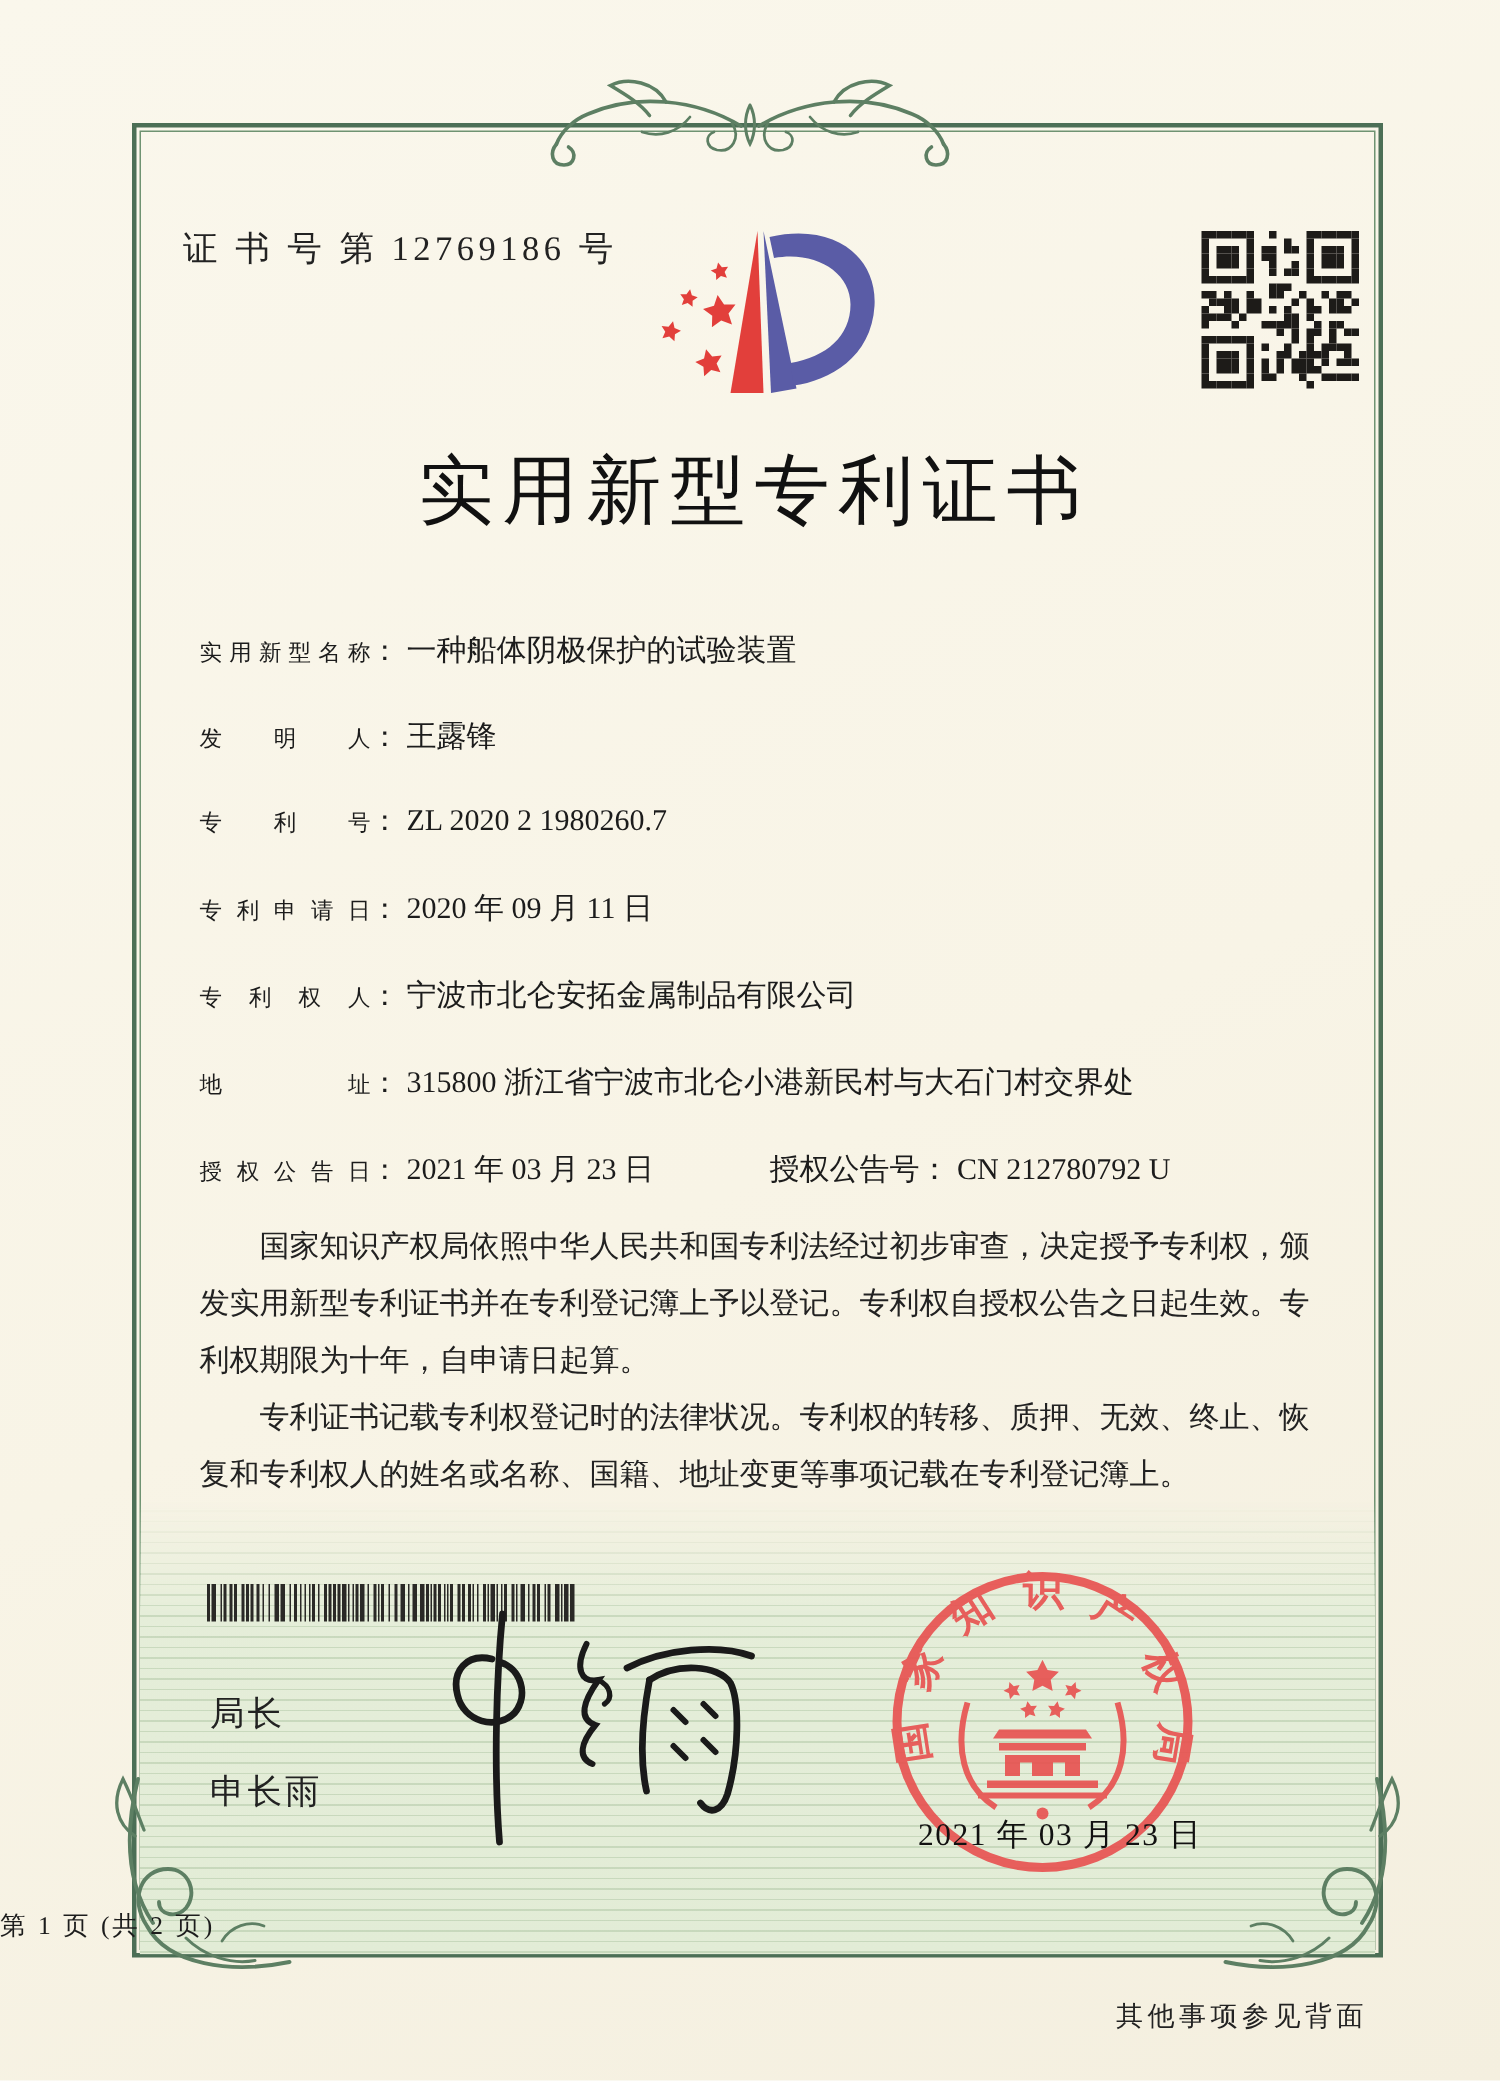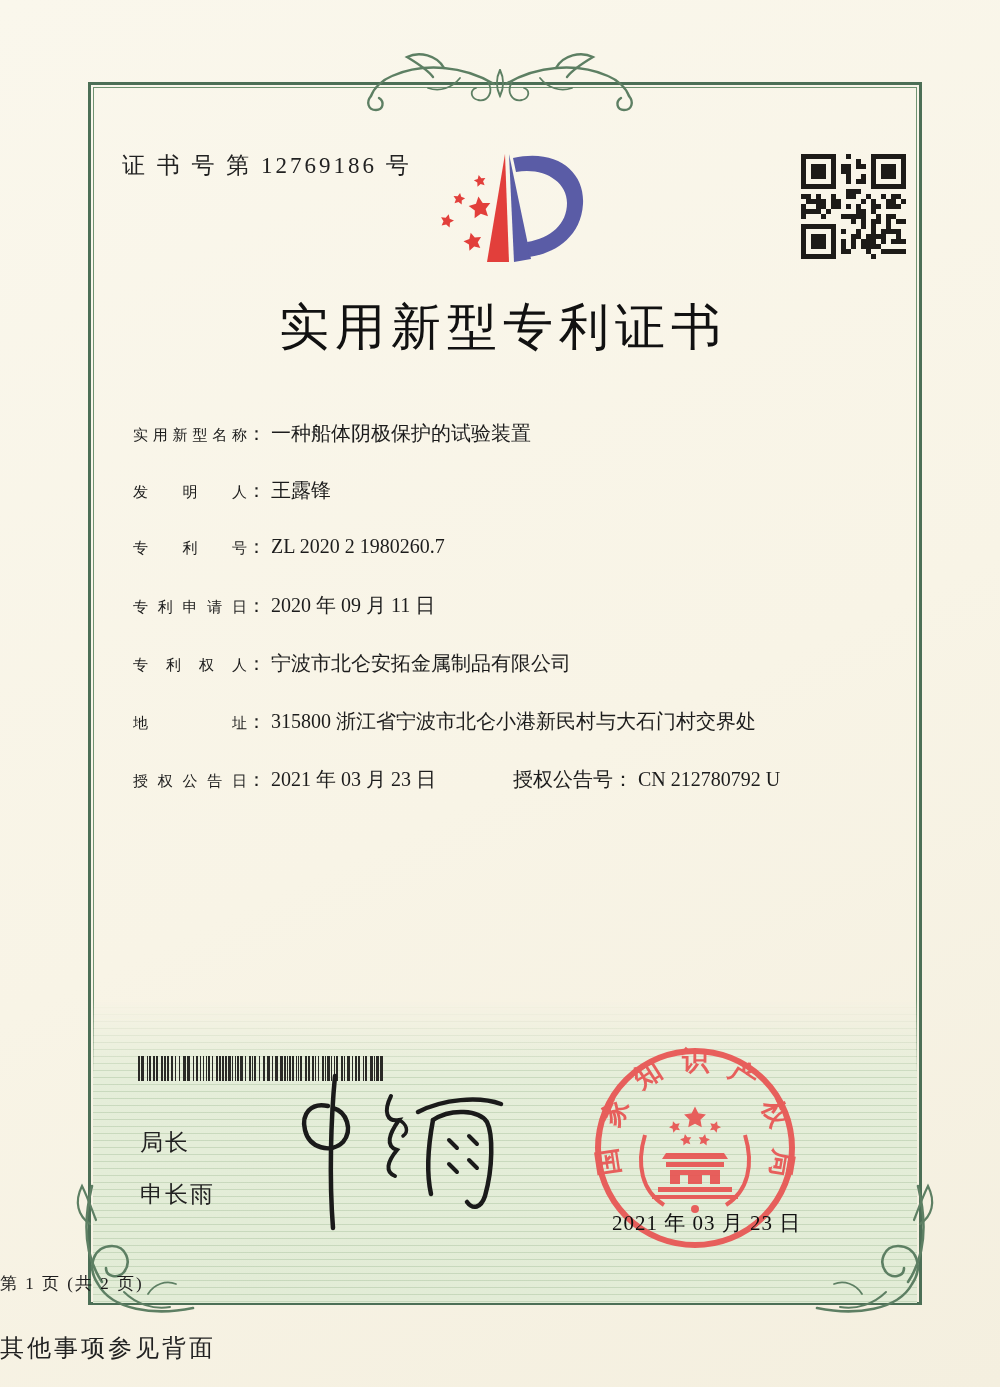--- a/index.html
+++ b/index.html
@@ -39,21 +39,21 @@
   .grant-no{left:513px;top:766px;font-size:20px;white-space:nowrap;}
   .paras{
     left:133px;top:812px;width:740px;font-size:20px;line-height:38px;
     text-align:justify;color:#222;
   }
   .paras p{margin:0;text-indent:2em;}
   .director{left:140px;font-family:"Liberation Sans","DejaVu Sans",sans-serif;
     font-size:23px;font-weight:500;letter-spacing:2px;color:#222;}
   .seal-date{left:612px;top:1209px;font-size:21px;letter-spacing:1px;color:#111;}
   .page-info{left:0;top:1272px;width:924px;text-align:left;font-size:17px;letter-spacing:2px;}
-  .back-note{left:0;top:1332px;width:912px;text-align:left;font-size:24px;letter-spacing:3px;color:#222;}
+  .back-note{left:0;top:1332px;width:912px;text-align:right;font-size:18px;letter-spacing:3px;color:#222;}
   svg{display:block;overflow:visible;}
   .seal-svg{opacity:.9;}
 </style>
 </head>
 <body>
 
 <div class="abs frame">
   <div class="frame-inner"></div>
 </div>
 
@@ -353,20 +353,22 @@
   <span class="flabel">地址</span><span class="fcolon">：</span><span class="fvalue">315800 浙江省宁波市北仑小港新民村与大石门村交界处</span>
 </div>
 <div class="abs frow" style="top:766px">
   <span class="flabel">授权公告日</span><span class="fcolon">：</span><span class="fvalue">2021 年 03 月 23 日</span>
 </div>
 <div class="abs grant-no">
   <span>授权公告号</span><span>：</span><span class="fvalue">CN 212780792 U</span>
 </div>
 
 <div class="abs paras">
+  <p>国家知识产权局依照中华人民共和国专利法经过初步审查，决定授予专利权，颁发实用新型专利证书并在专利登记簿上予以登记。专利权自授权公告之日起生效。专利权期限为十年，自申请日起算。</p>
+  <p>专利证书记载专利权登记时的法律状况。专利权的转移、质押、无效、终止、恢复和专利权人的姓名或名称、国籍、地址变更等事项记载在专利登记簿上。</p>
 </div>
 
 <svg class="abs" style="left:138px;top:1056px" id="barcode" width="252" height="25" viewBox="0 0 252 25" fill="#2a2926">
     <rect x="0" y="0" width="2" height="25"></rect>
     <rect x="3" y="0" width="3" height="25"></rect>
     <rect x="9" y="0" width="1" height="25"></rect>
     <rect x="11" y="0" width="2" height="25"></rect>
     <rect x="15" y="0" width="2" height="25"></rect>
     <rect x="18" y="0" width="2" height="25"></rect>
     <rect x="23" y="0" width="2" height="25"></rect>

